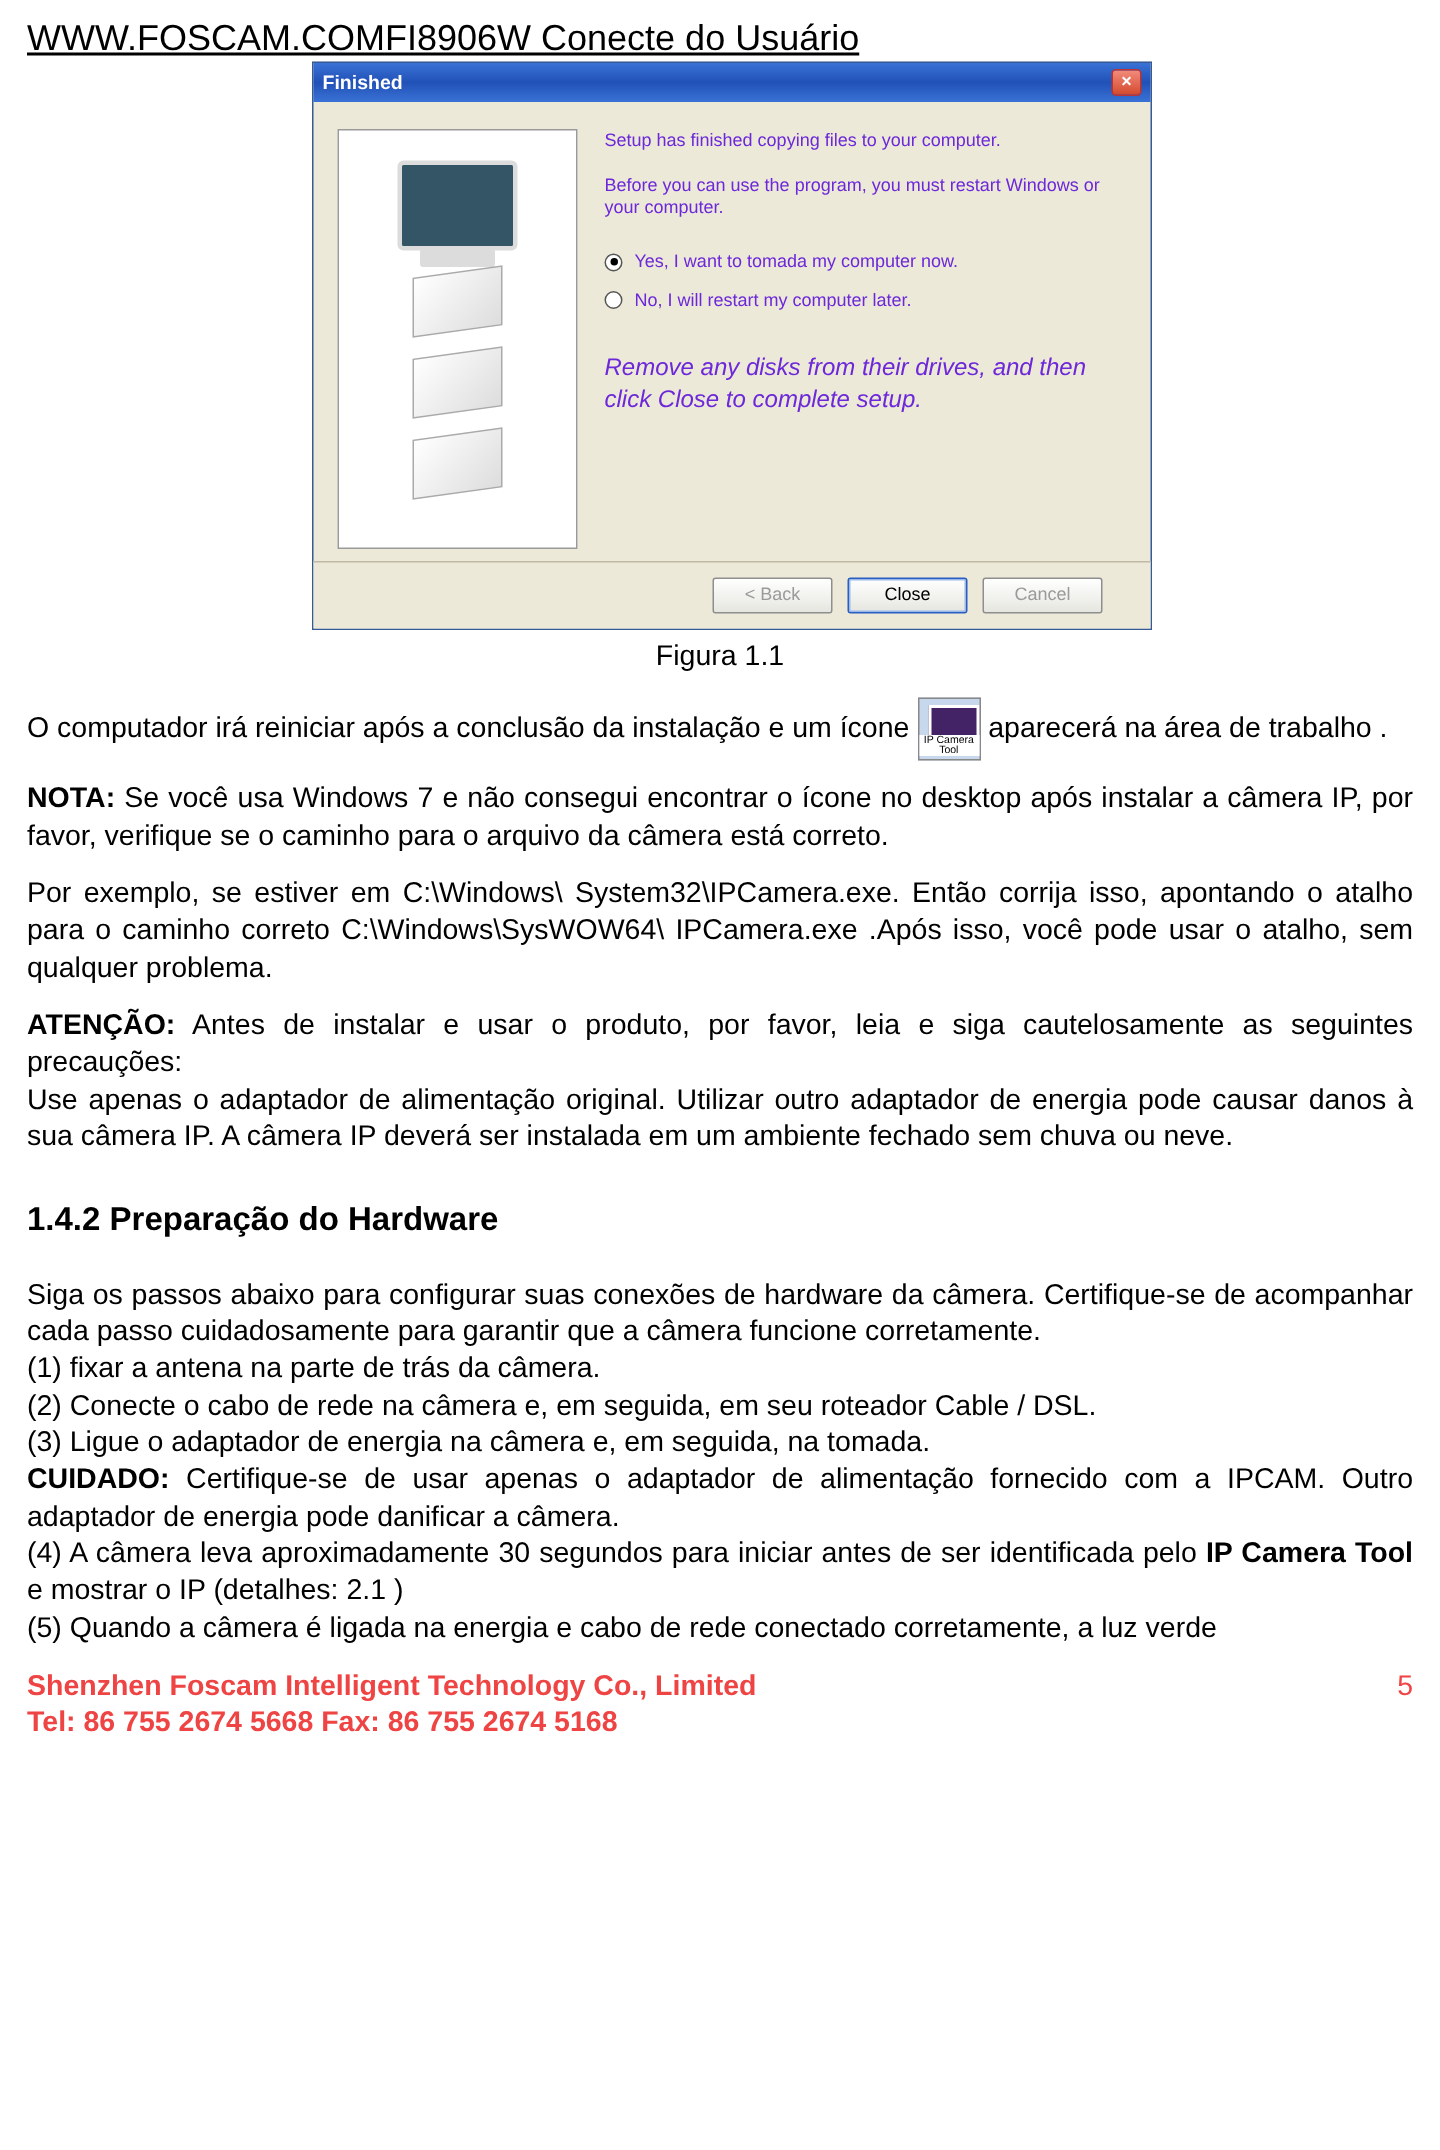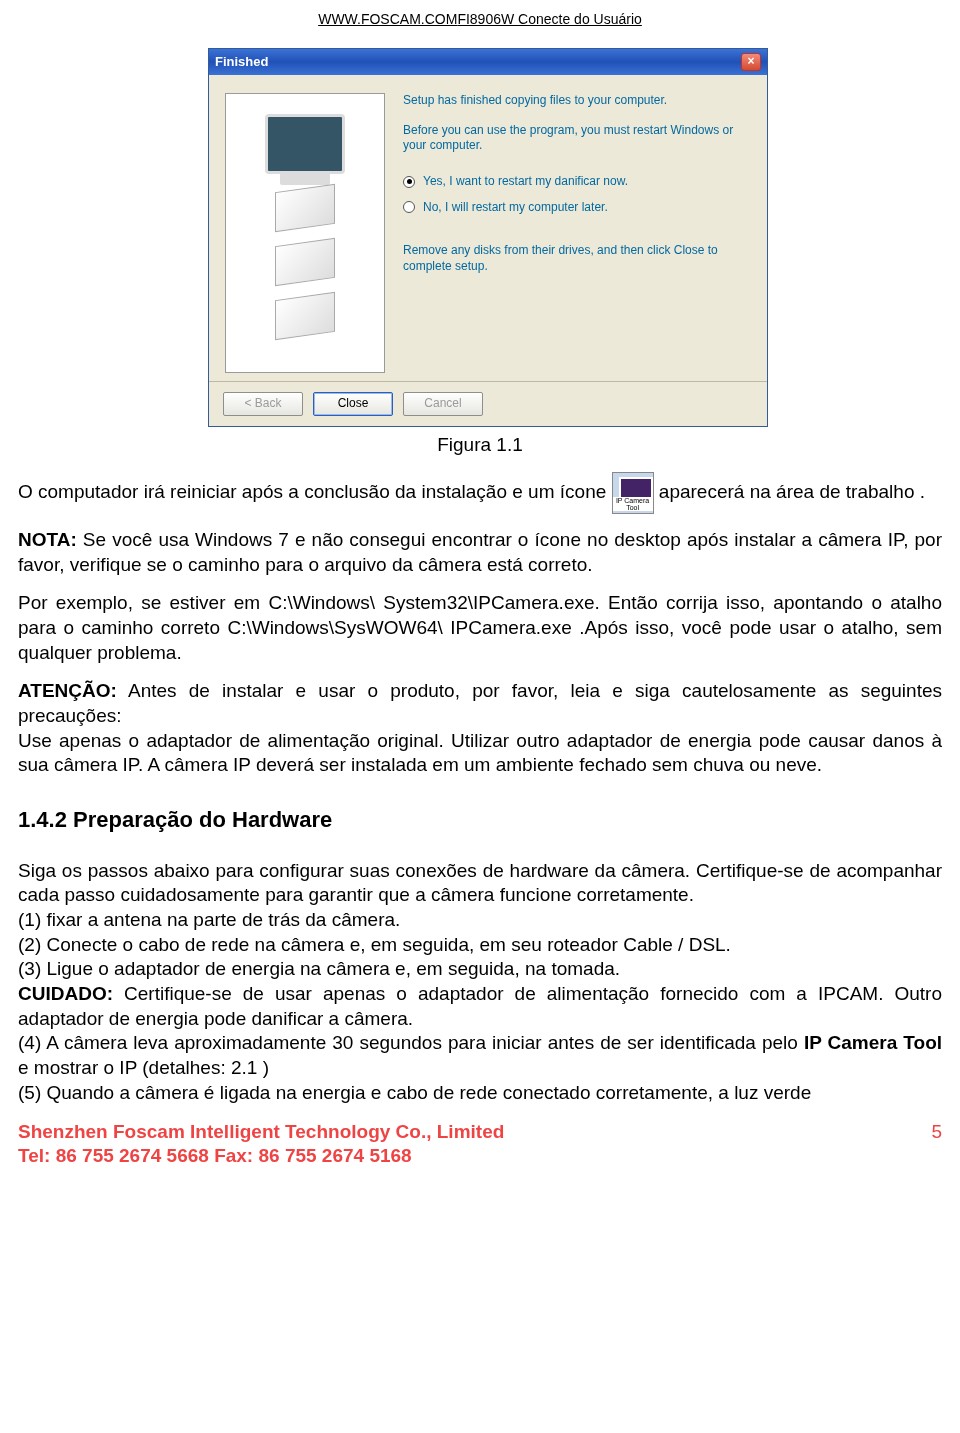--- a/index.html
+++ b/index.html
@@ -11,24 +11,24 @@
     line-height: 1.3;
     color: #000;
     background: #fff;
     padding: 0;
   }
   .page {
     padding: 10px 18px 0 18px;
   }
   .header-row {
     display: flex;
-    justify-content: center;
-    font-size: 14px;
+    justify-content: flex-start;
+    font-size: 24px;
     text-decoration: underline;
-    margin-bottom: 20px;
+    margin-bottom: 0;
   }
   .dialog-wrap {
     display: flex;
     justify-content: center;
     margin-bottom: 6px;
   }
   
   .dialog {
     width: 560px;
     border: 1px solid #355a97;
@@ -82,39 +82,40 @@
     content:""; position:absolute; bottom:-14px; left:50%; transform:translateX(-50%);
     width:50px; height:12px; background:#dcdcdc; border-radius:2px;
   }
   .disk{
     width:60px;height:40px;
     background:linear-gradient(135deg,#fff,#ddd);
     border:1px solid #aaa; transform:skewY(-8deg);
   }
   .wizard-text {
     flex: 1;
-    color: #0369a1;
+    color: #6d28d9;
     font-size: 12px;
   }
   .wizard-text p { margin-bottom: 14px; }
   .radio-group { margin: 20px 0 20px 0; }
   .radio-row {
     display: flex; align-items: center; gap: 8px; margin: 10px 0;
     font-size: 12px;
   }
   .radio {
     width:12px;height:12px;border:1px solid #555;border-radius:50%;
     display:inline-flex;align-items:center;justify-content:center;background:#fff;
   }
   .radio.checked::after{ content:""; width:5px;height:5px;background:#000;border-radius:50%; }
-  .remove-note { margin-top: 28px; font-size: 12px; }
+  .remove-note { margin-top: 28px; font-size: 16px; font-style: italic; }
   .button-row {
     border-top: 1px solid #bfb8a5;
-    padding: 10px 14px;
-    display: flex;
+    padding: 10px 32px;
+    display: flex;
+    justify-content: flex-end;
     gap: 10px;
     background: #ece9d8;
   }
   .btn {
     width: 80px; height: 24px;
     border: 1px solid #8e8e8e;
     background: linear-gradient(to bottom,#fff,#e6e6e0);
     font-size: 12px;
     display:flex;align-items:center;justify-content:center;
     border-radius: 2px;
@@ -175,21 +176,21 @@
         <div class="disk"></div>
         <div class="disk"></div>
         <div class="disk"></div>
       </div>
       <div class="wizard-text">
         <p>Setup has finished copying files to your computer.</p>
         <p>Before you can use the program, you must restart Windows or your computer.</p>
         <div class="radio-group">
           <div class="radio-row">
             <span class="radio checked"></span>
-            <span>Yes, I want to restart my danificar now.</span>
+            <span>Yes, I want to tomada my computer now.</span>
           </div>
           <div class="radio-row">
             <span class="radio"></span>
             <span>No, I will restart my computer later.</span>
           </div>
         </div>
         <p class="remove-note">Remove any disks from their drives, and then click Close to complete setup.</p>
       </div>
     </div>
     <div class="button-row">

